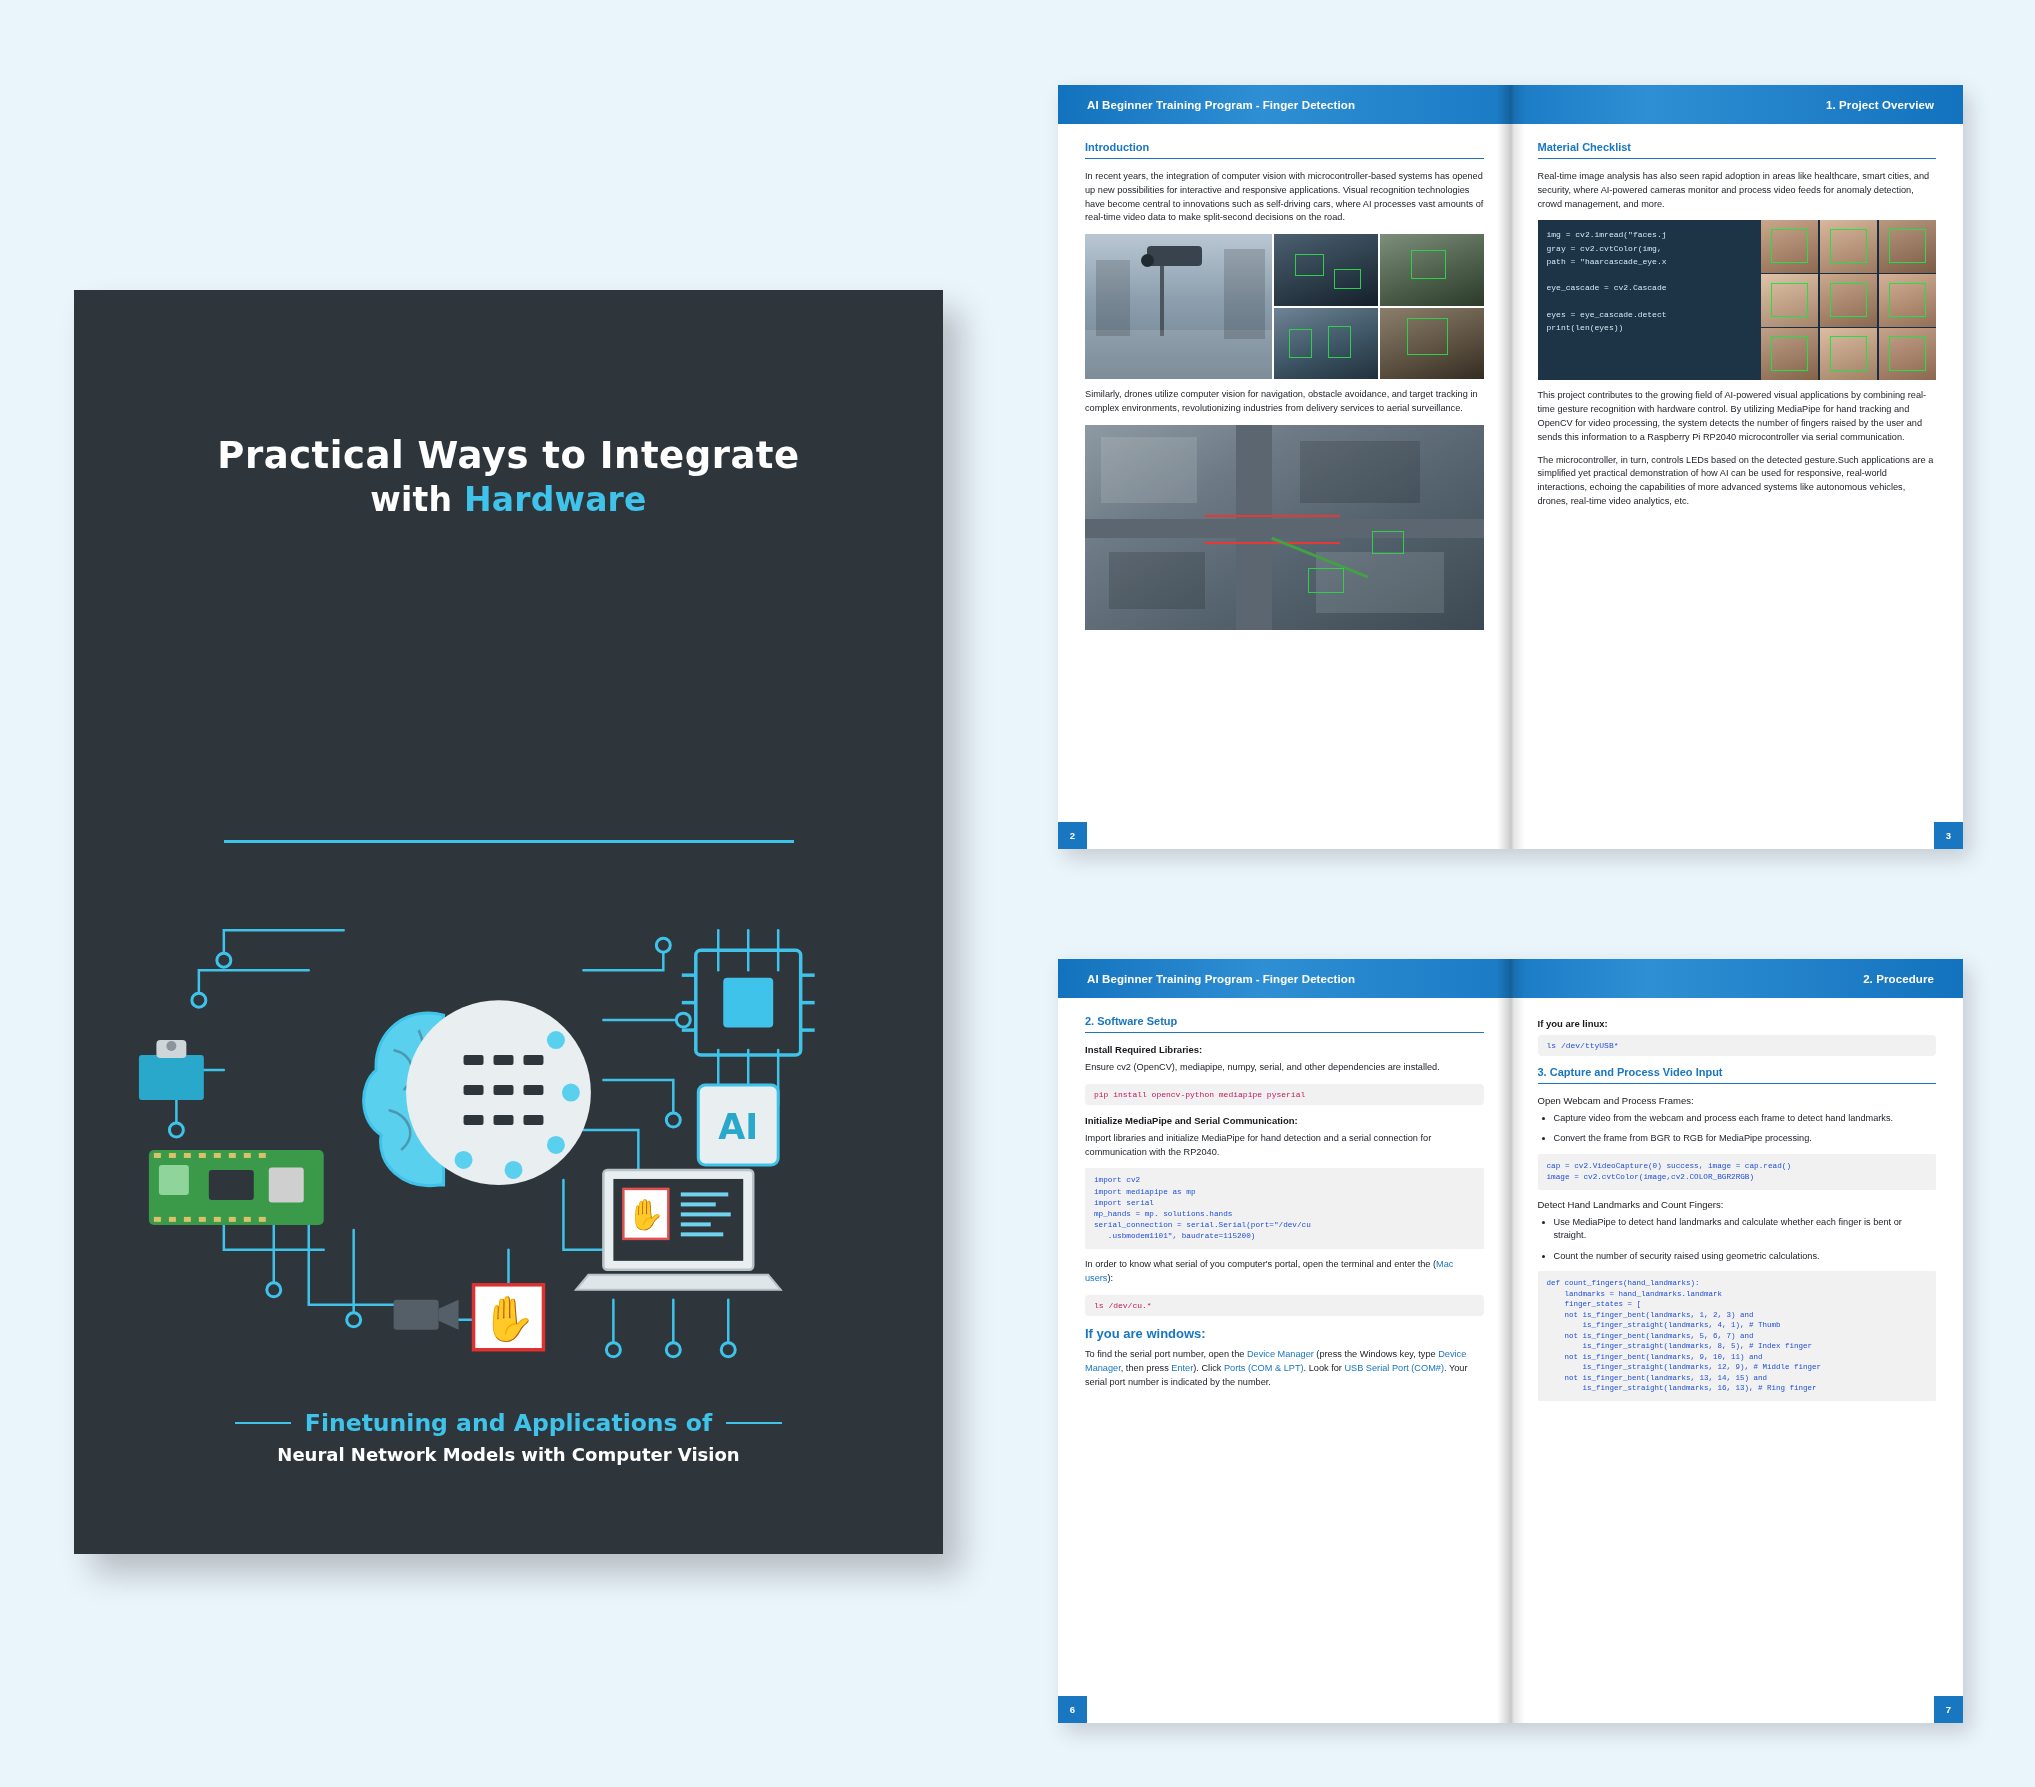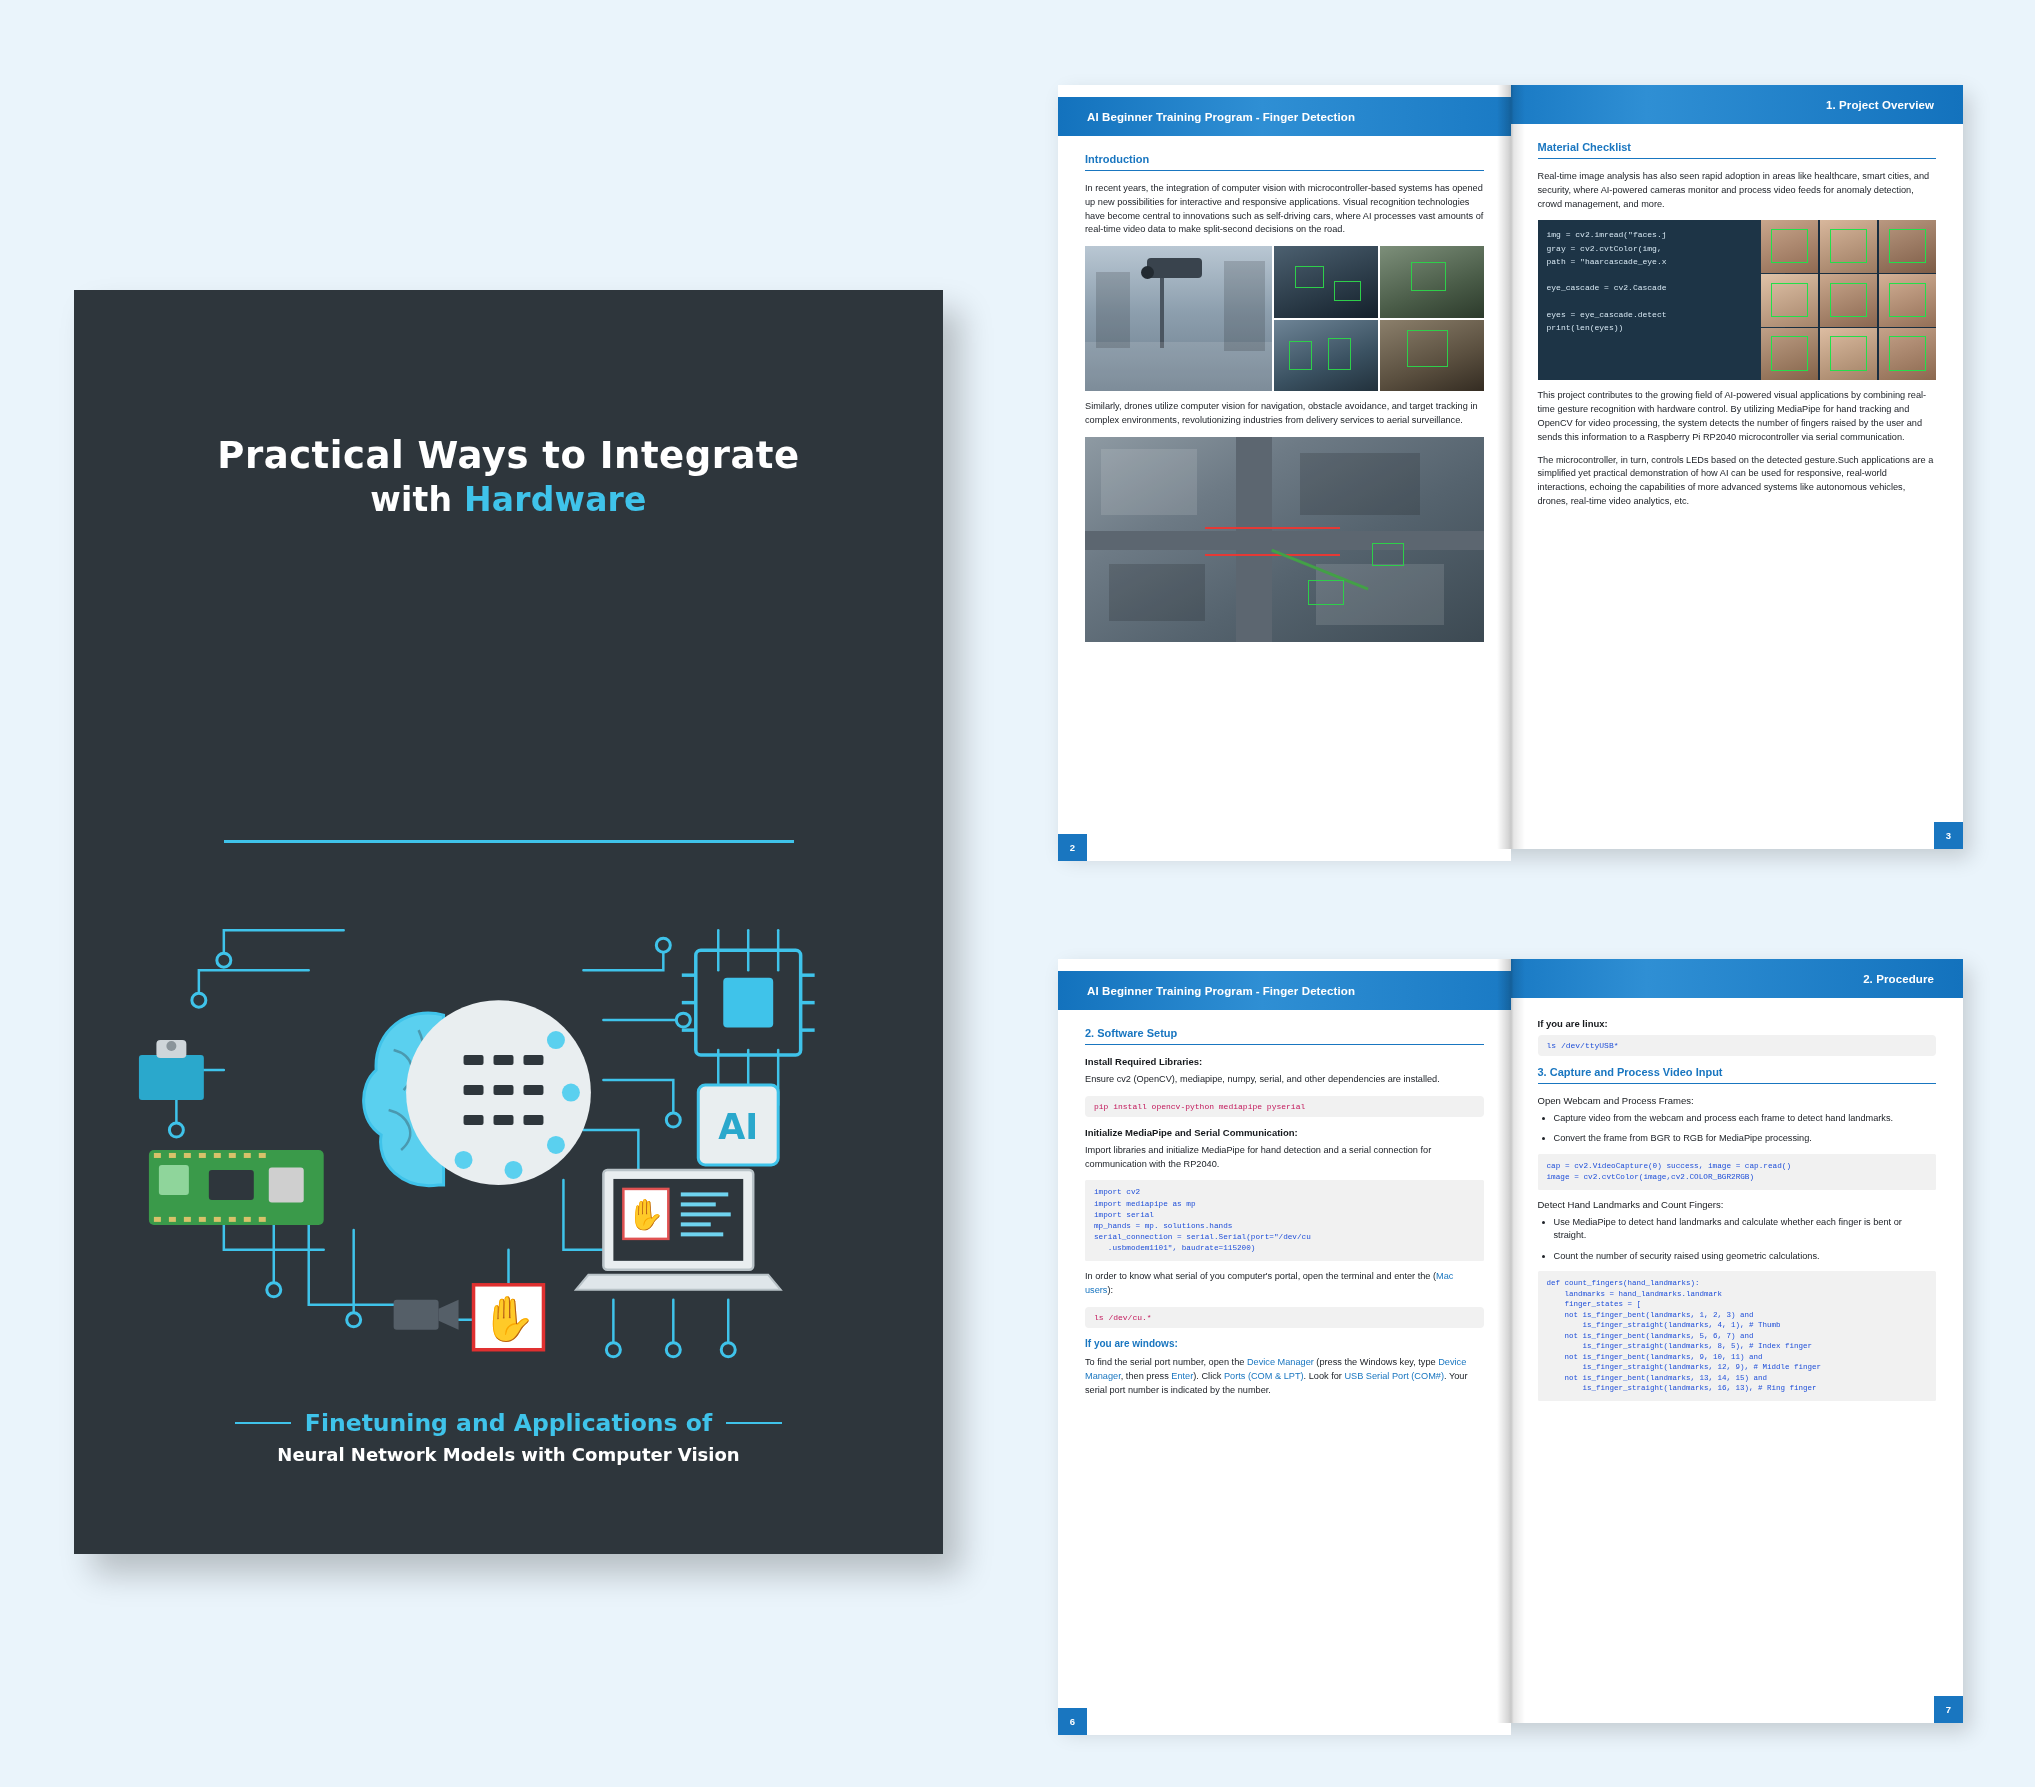--- a/index.html
+++ b/index.html
@@ -58,21 +58,21 @@
   
   .spread {
     position:absolute;
     background:#ffffff;
     box-shadow: 7px 9px 20px rgba(0,0,0,0.16);
   }
   .spread-1 { left:1058px; top:85px; width:905px; height:764px; }
   .spread-2 { left:1058px; top:959px; width:905px; height:764px; }
 
   .page { position:absolute; top:0; height:100%; width:50%; background:#fff; overflow:hidden; }
-  .page.left { left:0;margin-top:12px; }
+  .page.left { left:0; }
   .page.right { left:50%; }
 
   
   .gutter {
     position:absolute; left:50%; top:0; width:28px; height:100%;
     transform:translateX(-50%);
     background:linear-gradient(to right, rgba(0,0,0,0.0) 0%, rgba(0,0,0,0.16) 40%, rgba(0,0,0,0.22) 50%, rgba(0,0,0,0.10) 60%, rgba(0,0,0,0) 100%);
     pointer-events:none; z-index:5;
   }
 
@@ -497,21 +497,21 @@
       <div class="code">import cv2
 import mediapipe as mp
 import serial
 mp_hands = mp. solutions.hands
 serial_connection = serial.Serial(port="/dev/cu
    .usbmodem1101", baudrate=115200)</div>
 
       <div class="para"><span>In order to know what serial of you computer's portal, open the terminal and enter the (</span><span class="lnk">Mac users</span><span>):</span></div>
       <div class="code-light">ls /dev/cu.*</div>
 
-      <div class="sec-title" style="border-bottom:none;padding-bottom:0;margin-bottom:7px;font-size:10px;">If you are windows:</div>
+      <div class="sec-title" style="border-bottom:none;padding-bottom:0;margin-bottom:7px;font-size:13px;">If you are windows:</div>
 
       <div class="para"><span>To find the serial port number, open the </span><span class="lnk">Device Manager</span><span> (press the Windows key, type </span><span class="lnk">Device Manager</span><span>, then press </span><span class="lnk">Enter</span><span>). Click </span><span class="lnk">Ports (COM &amp; LPT)</span><span>. Look for </span><span class="lnk">USB Serial Port (COM#)</span><span>. Your serial port number is indicated by the number.</span></div>
     </div>
     <div class="pg-num l">6</div>
   </div>
 
   <div class="page right">
     <div class="pg-header right-h">
       <span>2. Procedure</span>
     </div>

